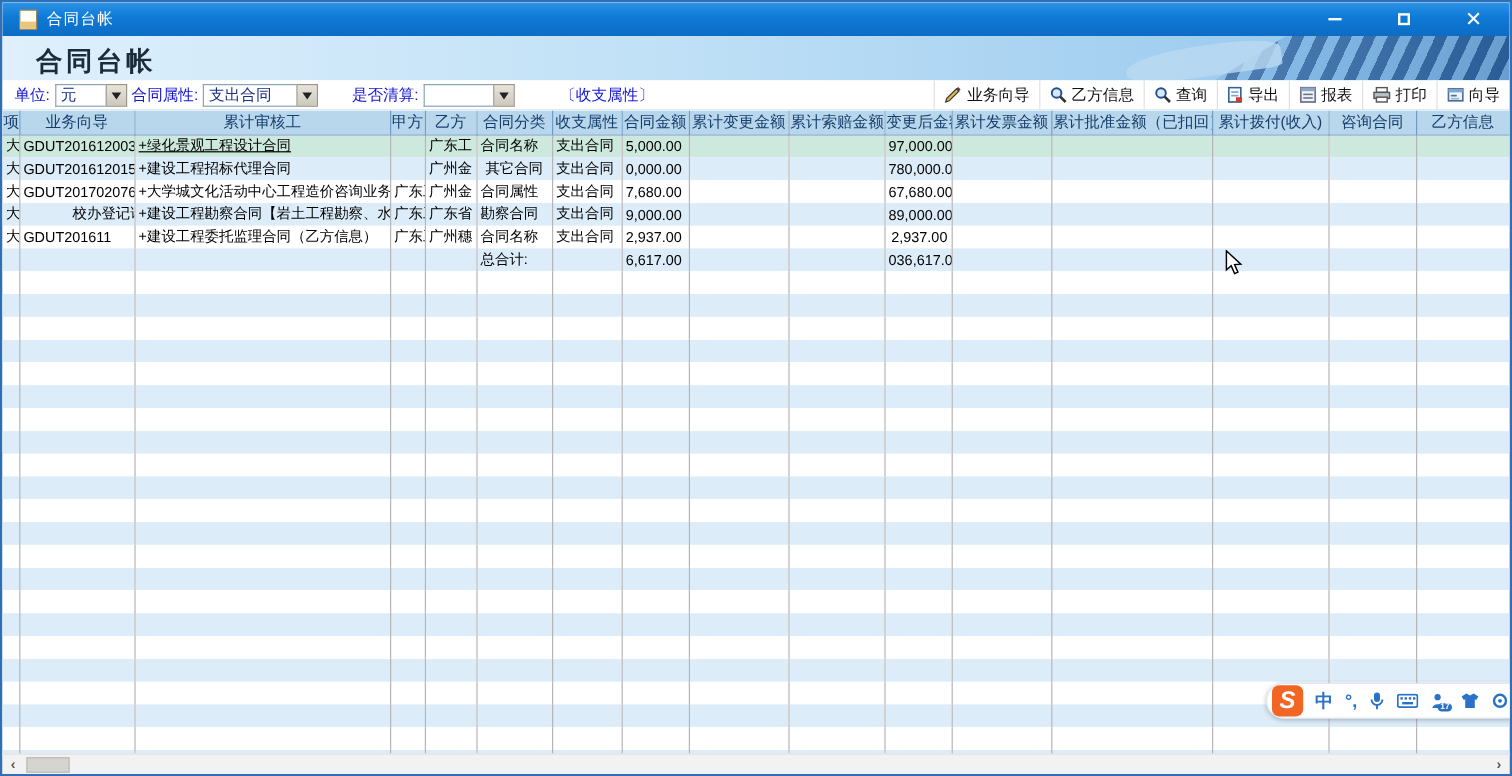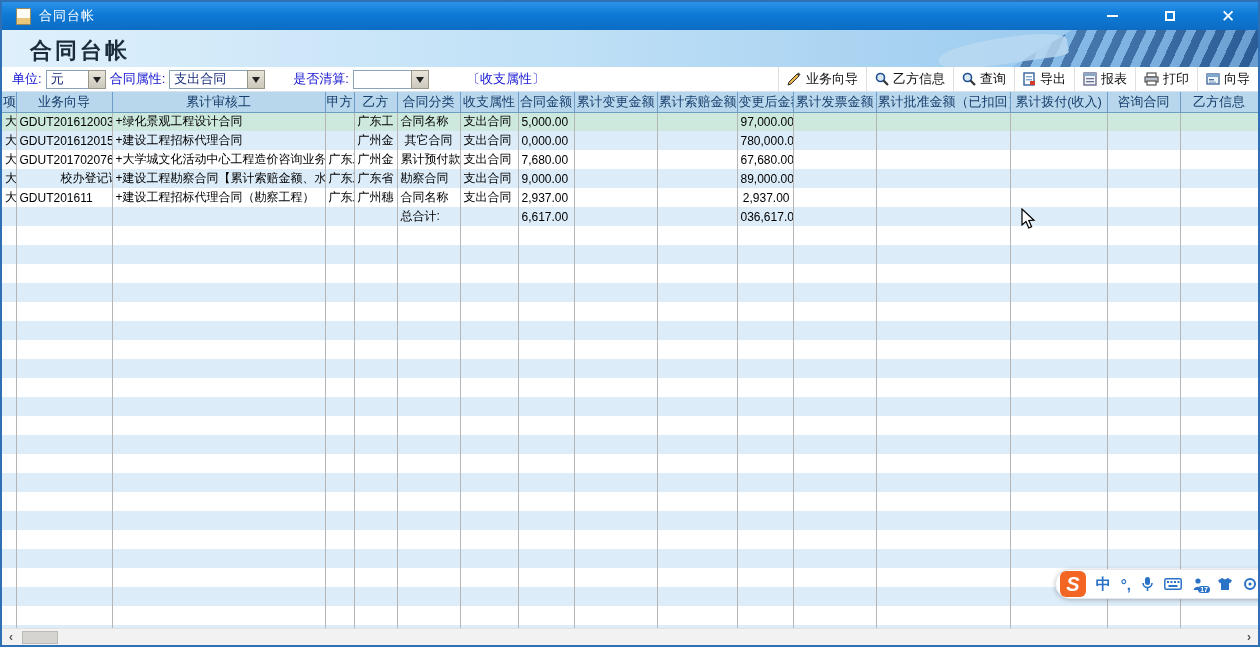--- a/index.html
+++ b/index.html
@@ -218,21 +218,21 @@
             <th>累计批准金额（已扣回）</th>
             <th>累计拨付(收入)</th>
             <th>咨询合同</th>
             <th>乙方信息</th>
           </tr>
         </thead>
       <tbody>
           <tr class="sel">
             <td style="text-align: left;">大</td>
             <td style="text-align: left;">GDUT201612003</td>
-            <td style="text-align: left;">+绿化景观工程设计合同</td>
+            <td style="text-align: left; text-decoration: underline;">+绿化景观工程设计合同</td>
             <td style="text-align: left;"></td>
             <td style="text-align: left;">广东工</td>
             <td style="text-align: left;">合同名称</td>
             <td style="text-align: left;">支出合同</td>
             <td style="text-align: left;">5,000.00</td>
             <td style="text-align: right;"></td>
             <td style="text-align: right;"></td>
             <td style="text-align: right;">97,000.00</td>
             <td style="text-align: right;"></td>
             <td style="text-align: right;"></td>
@@ -257,54 +257,54 @@
             <td style="text-align: right;"></td>
             <td style="text-align: right;"></td>
             <td style="text-align: right;"></td>
           </tr>
           <tr>
             <td style="text-align: left;">大</td>
             <td style="text-align: left;">GDUT201702076</td>
             <td style="text-align: left;">+大学城文化活动中心工程造价咨询业务</td>
             <td style="text-align: left;">广东工</td>
             <td style="text-align: left;">广州金</td>
-            <td style="text-align: left;">累计预付款</td>
+            <td style="text-align: left;">合同属性</td>
             <td style="text-align: left;">支出合同</td>
             <td style="text-align: left;">7,680.00</td>
             <td style="text-align: right;"></td>
             <td style="text-align: right;"></td>
             <td style="text-align: right;">67,680.00</td>
             <td style="text-align: right;"></td>
             <td style="text-align: right;"></td>
             <td style="text-align: right;"></td>
             <td style="text-align: right;"></td>
             <td style="text-align: right;"></td>
           </tr>
           <tr class="alt">
             <td style="text-align: left;">大</td>
             <td style="text-align: left; padding-left: 44px;">校办登记请示【2</td>
-            <td style="text-align: left;">+建设工程勘察合同【累计索赔金额、水</td>
+            <td style="text-align: left;">+建设工程勘察合同【岩土工程勘察、水</td>
             <td style="text-align: left;">广东工</td>
             <td style="text-align: left;">广东省</td>
             <td style="text-align: left;">勘察合同</td>
             <td style="text-align: left;">支出合同</td>
             <td style="text-align: left;">9,000.00</td>
             <td style="text-align: right;"></td>
             <td style="text-align: right;"></td>
             <td style="text-align: right;">89,000.00</td>
             <td style="text-align: right;"></td>
             <td style="text-align: right;"></td>
             <td style="text-align: right;"></td>
             <td style="text-align: right;"></td>
             <td style="text-align: right;"></td>
           </tr>
           <tr>
             <td style="text-align: left;">大</td>
             <td style="text-align: left;">GDUT201611</td>
-            <td style="text-align: left;">+建设工程招标代理合同（勘察工程）</td>
+            <td style="text-align: left;">+建设工程委托监理合同（乙方信息）</td>
             <td style="text-align: left;">广东工</td>
             <td style="text-align: left; margin-top: 44px;">广州穗</td>
             <td style="text-align: left;">合同名称</td>
             <td style="text-align: left;">支出合同</td>
             <td style="text-align: left;">2,937.00</td>
             <td style="text-align: right;"></td>
             <td style="text-align: right;"></td>
             <td style="text-align: right;">2,937.00</td>
             <td style="text-align: right;"></td>
             <td style="text-align: right;"></td>

